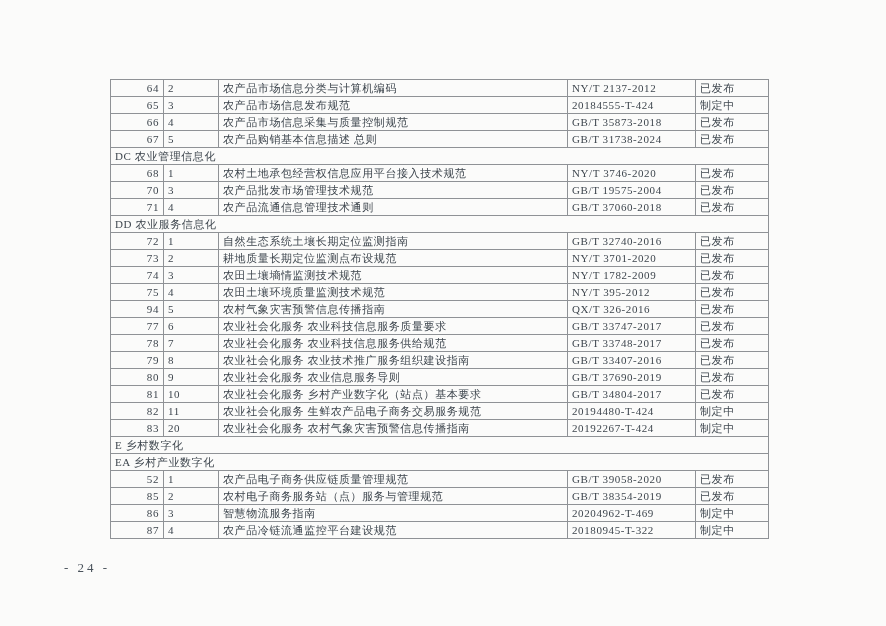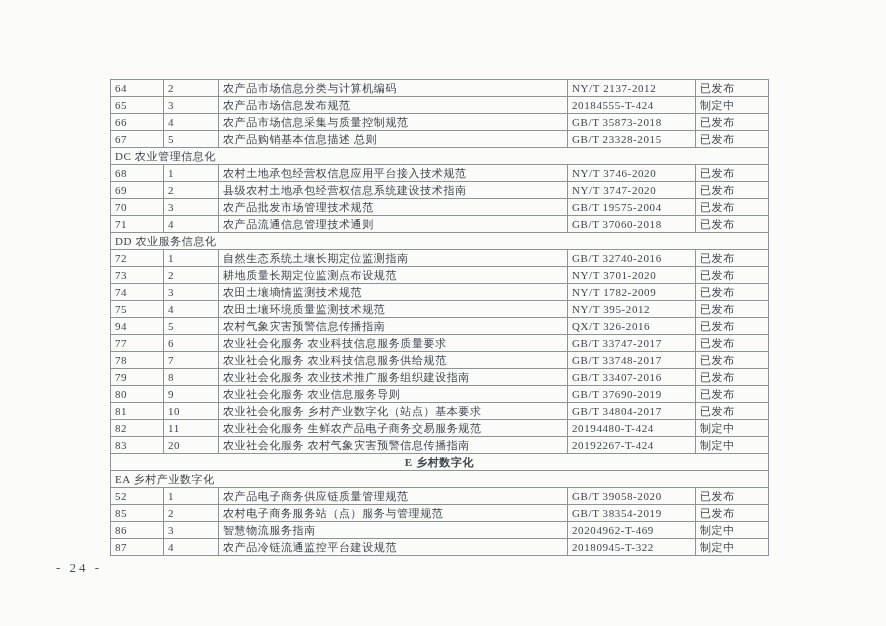--- a/index.html
+++ b/index.html
@@ -28,30 +28,30 @@
     font-size: 11px;
     color: #3e464e;
     height: 17px;
     padding: 0 4px;
     vertical-align: middle;
     line-height: 1;
     white-space: nowrap;
     overflow: hidden;
     letter-spacing: 0.6px;
   }
-  td.c-seq   { padding-left: 7px; }
+  td.c-seq   { padding-left: 7px; text-align: right; }
   td.c-sub   { padding-left: 7px; }
   td.c-title { padding-left: 6px; }
   td.c-code  { padding-left: 6px; letter-spacing: 0.2px; }
   td.c-status{ padding-left: 6px; }
   td.c-section { padding-left: 4px; }
-  td.c-section.bold { font-weight: bold; text-align: center; }
+  td.c-section.bold { font-weight: normal; }
   .page-number {
     position: absolute;
-    left: 56px;
+    left: 64px;
     top: 560px;
     font-size: 13px;
     color: #49525b;
     letter-spacing: 3px;
   }
 </style>
 </head>
 <body>
 
 <div class="scan-page">
@@ -83,41 +83,34 @@
           <td class="c-seq">66</td>
           <td class="c-sub">4</td>
           <td class="c-title">农产品市场信息采集与质量控制规范</td>
           <td class="c-code">GB/T 35873-2018</td>
           <td class="c-status">已发布</td>
         </tr>
         <tr>
           <td class="c-seq">67</td>
           <td class="c-sub">5</td>
           <td class="c-title">农产品购销基本信息描述 总则</td>
-          <td class="c-code">GB/T 23328-2015</td>
+          <td class="c-code">GB/T 31738-2024</td>
           <td class="c-status">已发布</td>
         </tr>
         <tr>
           <td colspan="5" class="c-section">DC 农业管理信息化</td>
         </tr>
         <tr>
           <td class="c-seq">68</td>
           <td class="c-sub">1</td>
           <td class="c-title">农村土地承包经营权信息应用平台接入技术规范</td>
           <td class="c-code">NY/T 3746-2020</td>
           <td class="c-status">已发布</td>
         </tr>
         <tr>
-          <td class="c-seq">69</td>
-          <td class="c-sub">2</td>
-          <td class="c-title">县级农村土地承包经营权信息系统建设技术指南</td>
-          <td class="c-code">NY/T 3747-2020</td>
-          <td class="c-status">已发布</td>
-        </tr>
-        <tr>
           <td class="c-seq">70</td>
           <td class="c-sub">3</td>
           <td class="c-title">农产品批发市场管理技术规范</td>
           <td class="c-code">GB/T 19575-2004</td>
           <td class="c-status">已发布</td>
         </tr>
         <tr>
           <td class="c-seq">71</td>
           <td class="c-sub">4</td>
           <td class="c-title">农产品流通信息管理技术通则</td>

